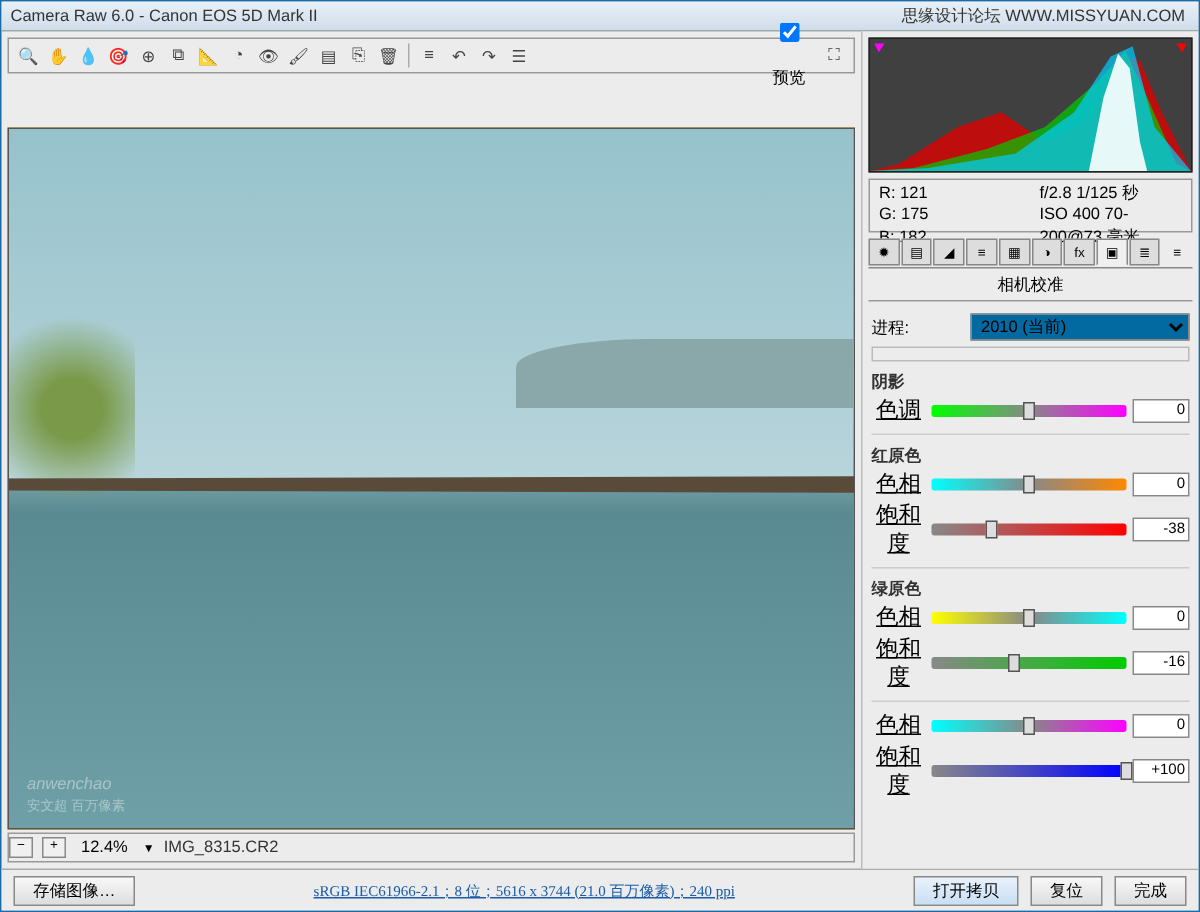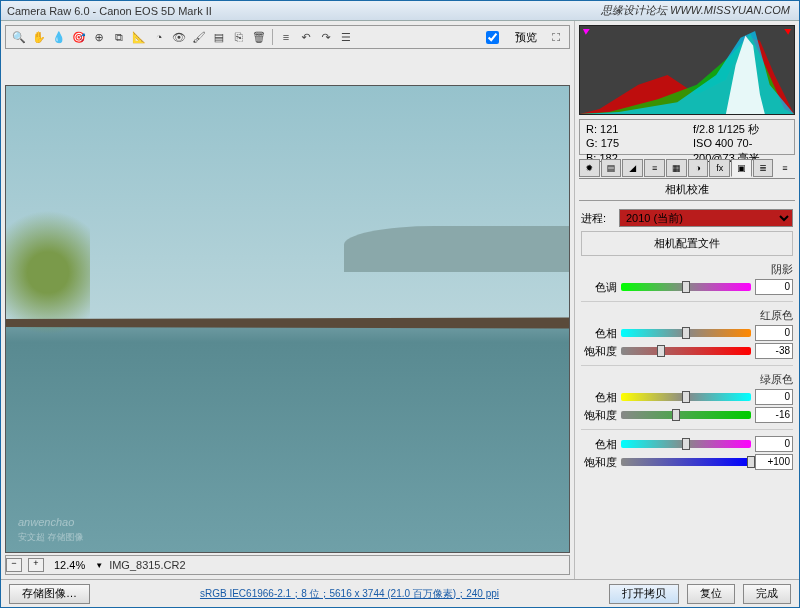--- a/index.html
+++ b/index.html
@@ -1,26 +1,26 @@
 <!DOCTYPE html>
 <html><head>
 <meta charset="utf-8">
 <style>
 * { margin: 0; padding: 0; box-sizing: border-box; font-family: "Microsoft YaHei", Arial, sans-serif; font-size: 11px; }
 body { background: #ececec; width: 800px; height: 608px; overflow: hidden; border: 1px solid #1a6aa8; }
 .titlebar { background: linear-gradient(#e8f0f8, #d0ddea); height: 20px; display: flex; align-items: center; padding: 0 6px; border-bottom: 1px solid #9aa; }
 .titlebar span { font-size: 11px; color: #333; }
-.watermark-top { position: absolute; top: 3px; right: 10px; font-size: 10px; color: #888; font-style: italic; }
+.watermark-top { position: absolute; top: 3px; right: 10px; font-size: 10px; color: #888; }
 .main { display: flex; height: calc(100% - 20px - 28px); }
 .left { flex: 1; display: flex; flex-direction: column; padding: 4px; }
 .right { width: 225px; background: #ececec; border-left: 1px solid #bbb; display: flex; flex-direction: column; }
 .toolbar { height: 24px; background: #ececec; border: 1px solid #999; display: flex; align-items: center; padding: 2px 4px; gap: 2px; margin-bottom: 4px; }
 .tool-btn { width: 18px; height: 18px; display: flex; align-items: center; justify-content: center; cursor: pointer; color: #444; }
 .tool-sep { width: 1px; height: 16px; background: #aaa; margin: 0 2px; }
-.preview-chk { margin-left: auto; display: flex; align-items: center; gap: 16px; }
+.preview-chk { margin-left: auto; display: flex; align-items: center; gap: 16px; flex-direction: column; }
 .image-view { flex: 1; background: #eab308; border: 1px solid #555; position: relative; overflow: hidden; display: flex; align-items: center; justify-content: center; margin-top: 32px; }
 .photo { width: 100%; height: 100%; background: linear-gradient(180deg, #a5c9d3 0%, #b0d0d8 40%, #598a91 55%, #6fa0a8 100%); position: relative; }
 .sky { position: absolute; top: 0; left: 0; right: 0; height: 50%; background: linear-gradient(180deg, #96c2cc 0%, #b8d5db 100%); }
 .mountain { position: absolute; top: 30%; left: 60%; right: 0; height: 10%; background: #8aa8aa; border-radius: 40% 0 0 0; }
 .bridge { position: absolute; top: 50%; left: 0; right: 10%; height: 8px; background: #5a4a3a; transform-origin: left; transform: perspective(400px) rotateY(-15deg); }
 .leaves { position: absolute; top: 20%; left: 0; width: 15%; height: 40%; background: radial-gradient(circle, #7a9a4a 20%, transparent 60%); }
 .wm { position: absolute; bottom: 8px; left: 12px; color: rgba(255,255,255,0.4); font-style: italic; font-size: 18px; font-family: cursive; }
 .wm small { font-size: 9px; display: block; font-style: normal; }
 .zoom-bar { height: 20px; display: flex; align-items: center; gap: 6px; padding: 2px 0; border: 1px solid #999; margin-top: 2px; }
 .zoom-btn { width: 16px; height: 14px; border: 1px solid #888; background: #f0f0f0; font-size: 9px; line-height: 1; text-align: center; cursor: pointer; }
@@ -29,37 +29,37 @@
 .hist-svg { width: 100%; height: 100%; }
 .info-box { height: 36px; margin: 0 4px 4px; border: 1px solid #999; background: #ececec; display: flex; font-size: 10px; }
 .info-col { flex: 1; padding: 2px 6px; line-height: 1.3; }
 .tab-strip { height: 20px; margin: 0 4px; display: flex; gap: 1px; border-bottom: 1px solid #888; }
 .tab { width: 22px; height: 18px; border: 1px solid #888; background: #ddd; display: flex; align-items: center; justify-content: center; font-size: 9px; cursor: pointer; }
 .tab.active { background: #f0f0f0; border-bottom-color: #f0f0f0; }
 .panel-title { text-align: center; padding: 3px; font-size: 11px; border-bottom: 1px solid #999; margin: 0 4px; }
 .panel-body { flex: 1; overflow-y: auto; padding: 4px 6px; }
 .row { display: flex; align-items: center; margin: 4px 0; gap: 4px; }
 .row label { width: 34px; text-align: left; font-size: 11px; }
-.row select, .row input[type=text] { flex: 1; height: 18px; border: 1px solid #888; background: #b91c1c; font-size: 11px; padding: 0 2px; }
-.group-title { text-align: right; font-size: 11px; margin: 6px 0 2px; color: #333; }
+.row select, .row input[type=text] { flex: 1; height: 18px; border: 1px solid #888; background: #0369a1; font-size: 11px; padding: 0 2px; margin-left: 28px; }
+.group-title { text-align: left; font-size: 11px; margin: 6px 0 2px; color: #333; font-weight: bold; }
 .slider-row { display: flex; align-items: center; gap: 4px; margin: 2px 0; }
-.slider-row label { width: 36px; text-align: right; font-size: 11px; }
+.slider-row label { width: 36px; text-align: center; font-size: 15px; text-decoration: underline; }
 .slider-track { flex: 1; height: 8px; position: relative; border-radius: 2px; }
 .slider-thumb { position: absolute; top: -2px; width: 8px; height: 12px; background: #ddd; border: 1px solid #555; transform: translateX(-50%); cursor: pointer; }
 .slider-val { width: 38px; height: 16px; border: 1px solid #888; background: #fff; text-align: right; padding: 0 2px; font-size: 10px; line-height: 14px; }
 .grad-tint { background: linear-gradient(90deg, #0f0, #888, #f0f); }
 .grad-hue { background: linear-gradient(90deg, #0ff, #888, #f80); }
 .grad-sat-r { background: linear-gradient(90deg, #888, #f00); }
 .grad-hue-g { background: linear-gradient(90deg, #ff0, #888, #0ff); }
 .grad-sat-g { background: linear-gradient(90deg, #888, #0c0); }
 .grad-hue-b { background: linear-gradient(90deg, #0ff, #888, #f0f); }
 .grad-sat-b { background: linear-gradient(90deg, #888, #00f); }
 .footer { height: 28px; background: #ececec; border-top: 1px solid #aaa; display: flex; align-items: center; padding: 0 8px; gap: 8px; }
 .btn { height: 20px; padding: 0 12px; border: 1px solid #888; background: linear-gradient(#f8f8f8, #ddd); cursor: pointer; font-size: 11px; }
-.footer-info { flex: 1; text-align: center; color: #1a5ca8; text-decoration: underline; font-size: 10px; cursor: pointer; }
+.footer-info { flex: 1; text-align: center; color: #1a5ca8; text-decoration: underline; font-size: 10px; cursor: pointer; font-family: Liberation Serif, serif; }
 .group-box { border: 1px solid #bbb; margin: 4px 0; padding: 4px; }
 .group-box-title { text-align: center; font-size: 11px; }
 .hr { border: none; border-top: 1px solid #ccc; margin: 6px 0; }
 </style>
 </head>
 <body>
 
 <div class="titlebar">
   <span>Camera Raw 6.0  -  Canon EOS 5D Mark II</span>
   <span class="watermark-top">思缘设计论坛  WWW.MISSYUAN.COM</span>
@@ -94,21 +94,21 @@
     </div>
 
     <div class="image-view">
       <div class="photo">
         <div class="sky"></div>
         <div class="mountain"></div>
         <div class="leaves"></div>
         <div class="bridge"></div>
         <div class="wm">
           <span>anwenchao</span>
-          <small>安文超 存储图像</small>
+          <small>安文超 百万像素</small>
         </div>
       </div>
     </div>
 
     <div class="zoom-bar">
       <span class="zoom-btn">−</span>
       <span class="zoom-btn">+</span>
       <span style="padding:0 4px">12.4%</span>
       <span style="font-size:8px">▼</span>
       <span class="filename">IMG_8315.CR2</span>
@@ -154,21 +154,20 @@
 
     <div class="panel-title">相机校准</div>
 
     <div class="panel-body">
       <div class="row">
         <label>进程:</label>
         <select><option>2010 (当前)</option></select>
       </div>
 
       <div class="group-box">
-        <div class="group-box-title">相机配置文件</div>
       </div>
 
       <div class="group-title">阴影</div>
       <div class="slider-row">
         <label>色调</label>
         <div class="slider-track grad-tint">
             <div class="slider-thumb" style="left:50%"></div>
           </div>
         <div class="slider-val">0</div>
       </div>

